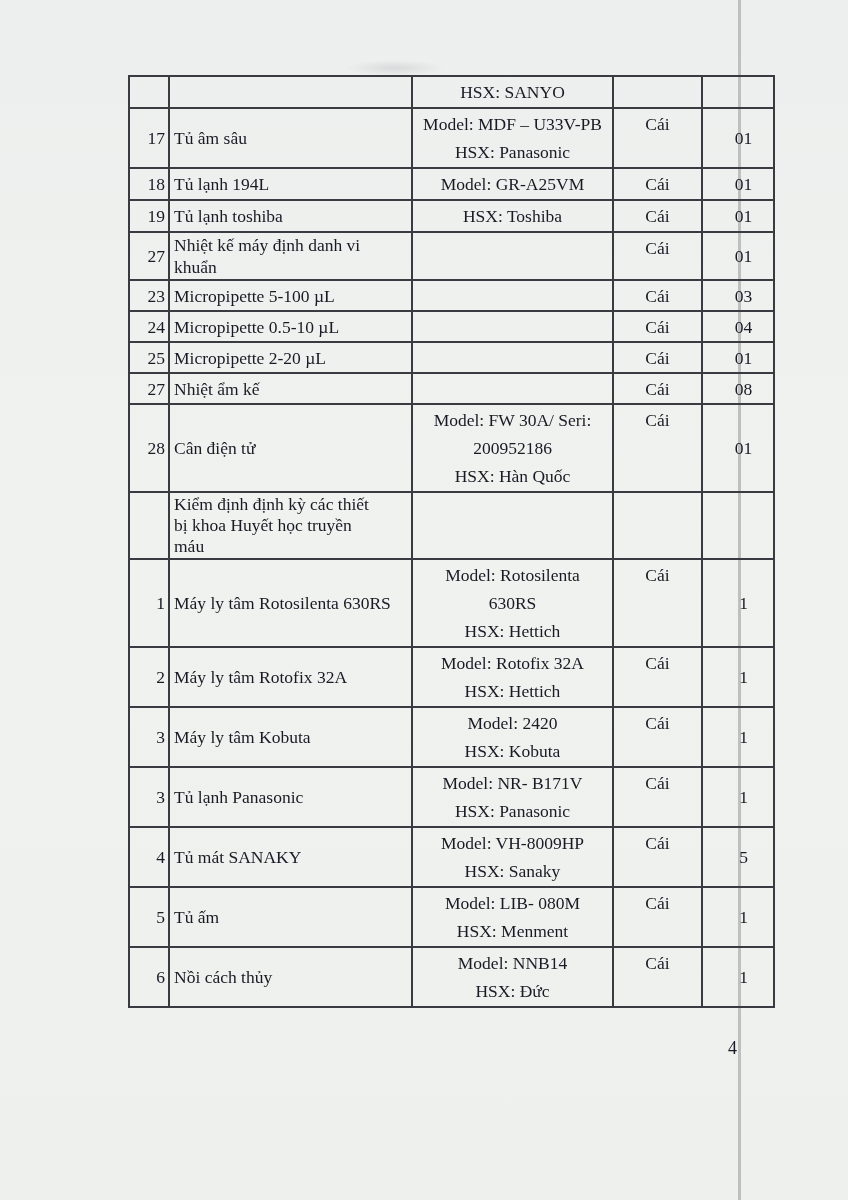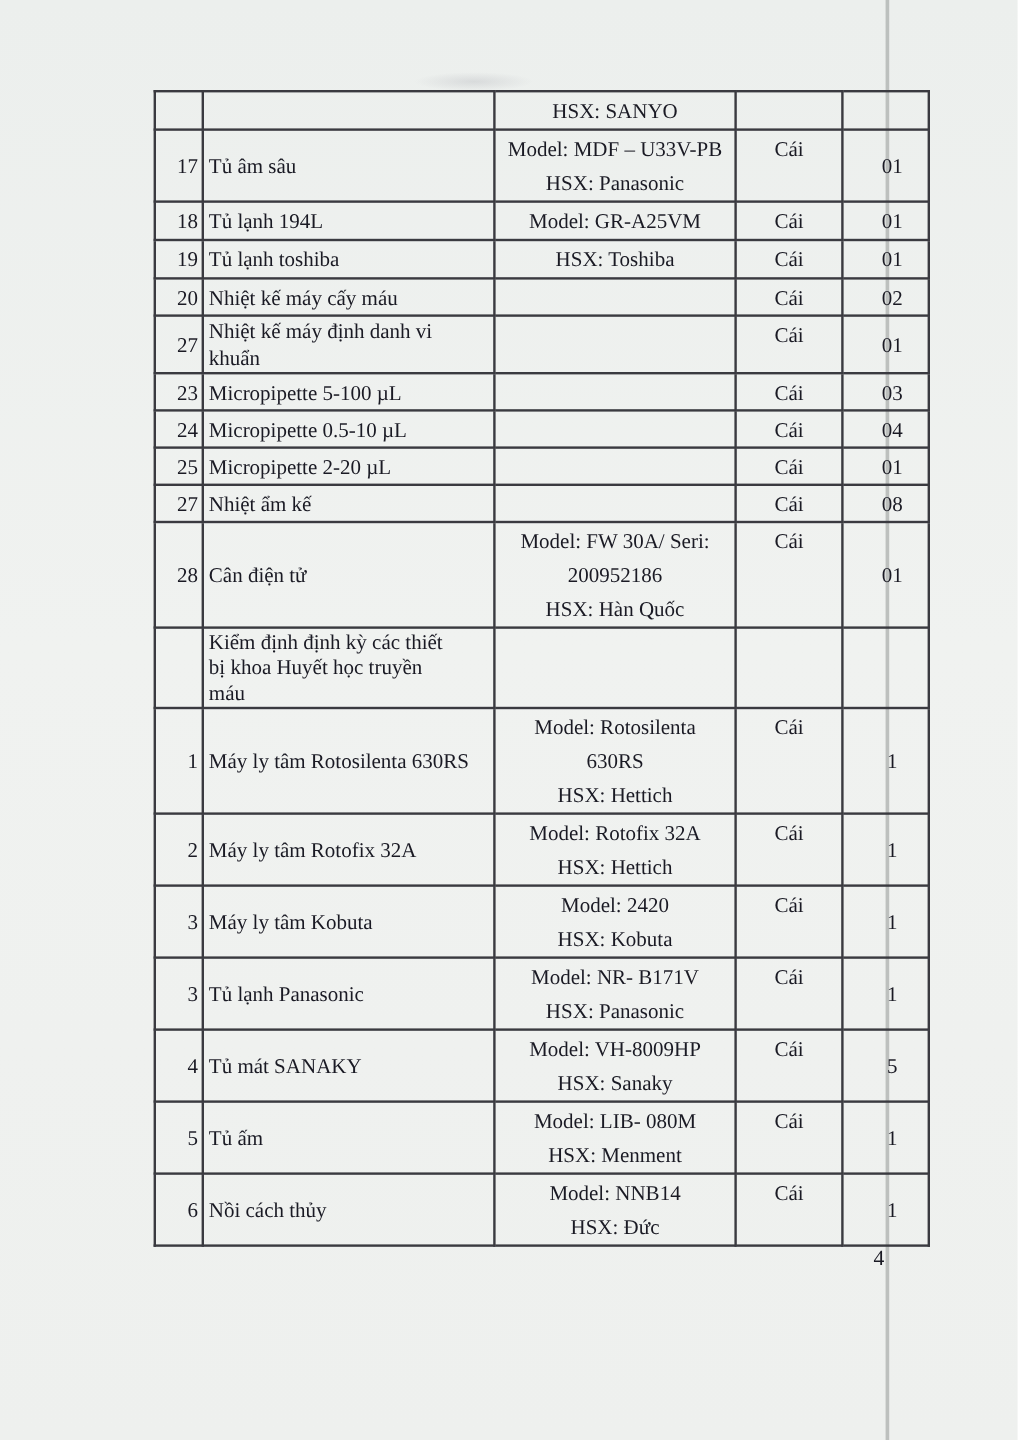--- a/index.html
+++ b/index.html
@@ -87,27 +87,20 @@
         <td class="qty">01</td>
       </tr>
       <tr>
         <td class="no">19</td>
         <td class="name">Tủ lạnh toshiba</td>
         <td class="model">HSX: Toshiba</td>
         <td class="unit">Cái</td>
         <td class="qty">01</td>
       </tr>
       <tr>
-        <td class="no">20</td>
-        <td class="name">Nhiệt kế máy cấy máu</td>
-        <td class="model"></td>
-        <td class="unit">Cái</td>
-        <td class="qty">02</td>
-      </tr>
-      <tr>
         <td class="no">27</td>
         <td class="name">Nhiệt kế máy định danh vi
 khuẩn</td>
         <td class="model"></td>
         <td class="unit">Cái</td>
         <td class="qty">01</td>
       </tr>
       <tr>
         <td class="no">23</td>
         <td class="name">Micropipette 5-100 µL</td>

